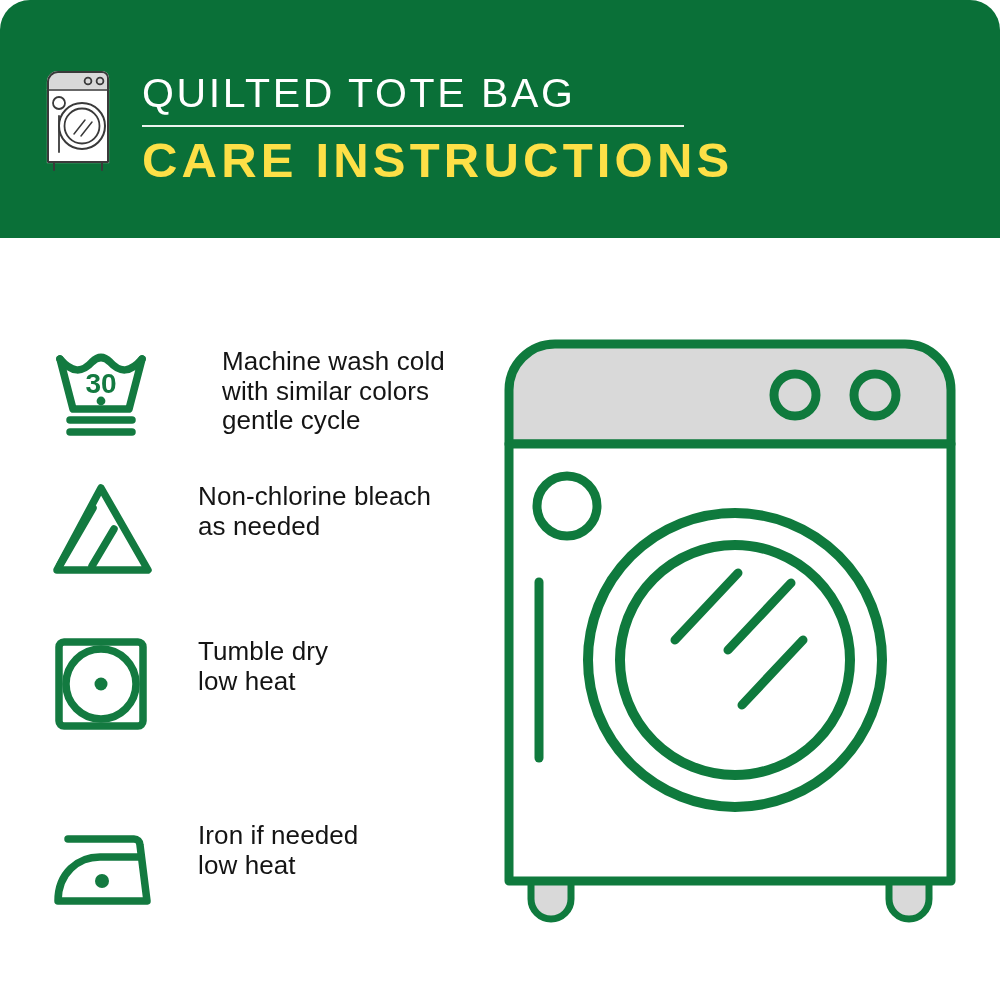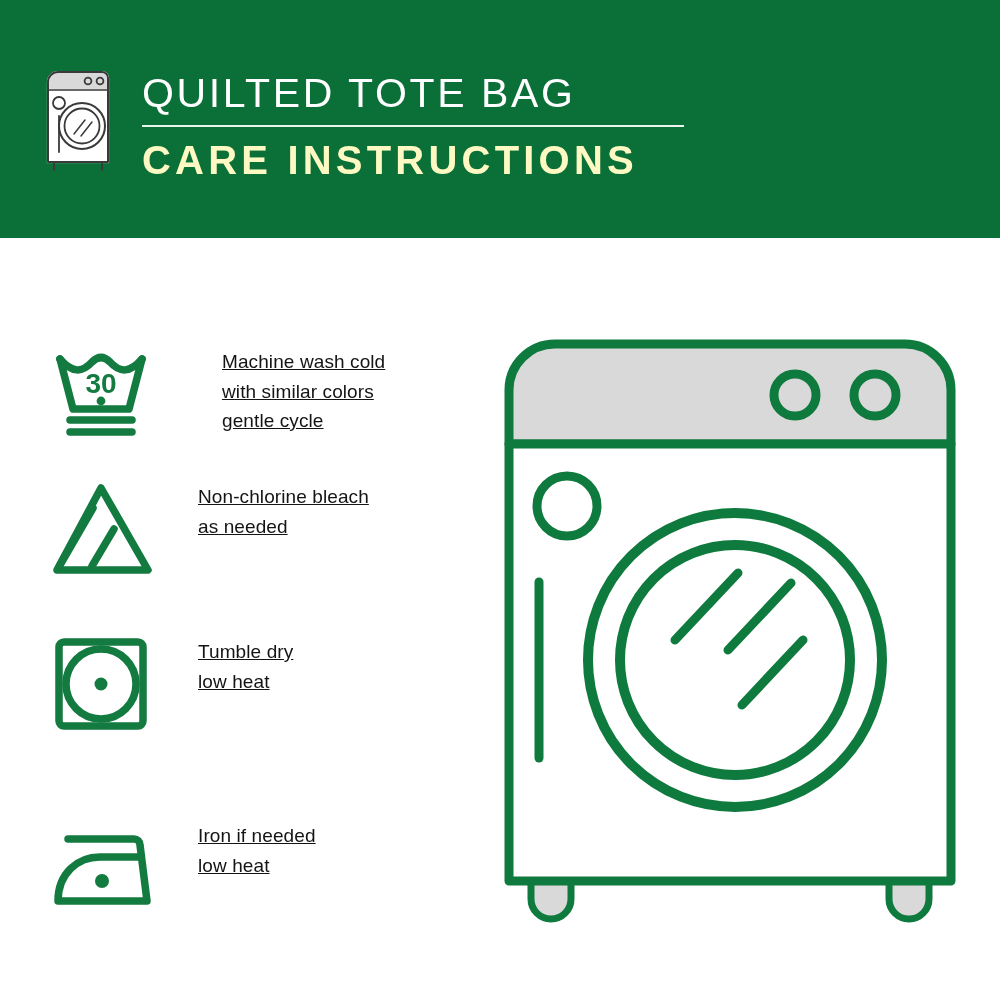--- a/index.html
+++ b/index.html
@@ -9,20 +9,21 @@
   }
   body {
     font-family: "Liberation Sans", sans-serif;
   }
   #page {
     position: relative;
     width: 1000px;
     height: 1000px;
     background: #ffffff;
     overflow: hidden;
+    border-radius: 30px;
   }
 
   
   .header-band {
     position: absolute;
     left: 0;
     top: 0;
     width: 1000px;
     height: 238px;
     background: #0a7038;
@@ -52,24 +53,24 @@
   .title-rule {
     width: 542px;
     height: 2px;
     background: #ffffff;
     opacity: .92;
     margin: 5px 0 9px 0;
   }
   .title-sub {
     font-family: "Liberation Sans", sans-serif;
     font-weight: 700;
-    font-size: 40px;
+    font-size: 49px;
     line-height: 48px;
     letter-spacing: 4.2px;
-    color: #fef9c3;
+    color: #fde047;
     white-space: nowrap;
   }
 
   
   .rows {
     position: absolute;
     left: 0;
     top: 238px;
     width: 470px;
     height: 762px;
@@ -83,27 +84,26 @@
   .care-row .sym {
     width: 112px;
     flex: 0 0 112px;
     display: flex;
     align-items: center;
     justify-content: flex-start;
   }
   .care-row .txt {
     margin-left: 38px;
     padding-top: 4px;
-    font-size: 19px;
+    font-size: 26px;
     line-height: 29.5px;
     color: #141414;
     letter-spacing: .1px;
     white-space: pre-line;
     font-weight: 400;
-    text-decoration: underline;
   }
   #row-0 { top: 105px; gap: 24px; }
   #row-1 { top: 240px; justify-content: center; }
   #row-2 { top: 395px; }
   #row-3 { top: 545px; margin-top: 34px; }
 
   
   .machine-wrap {
     position: absolute;
     left: 495px;

